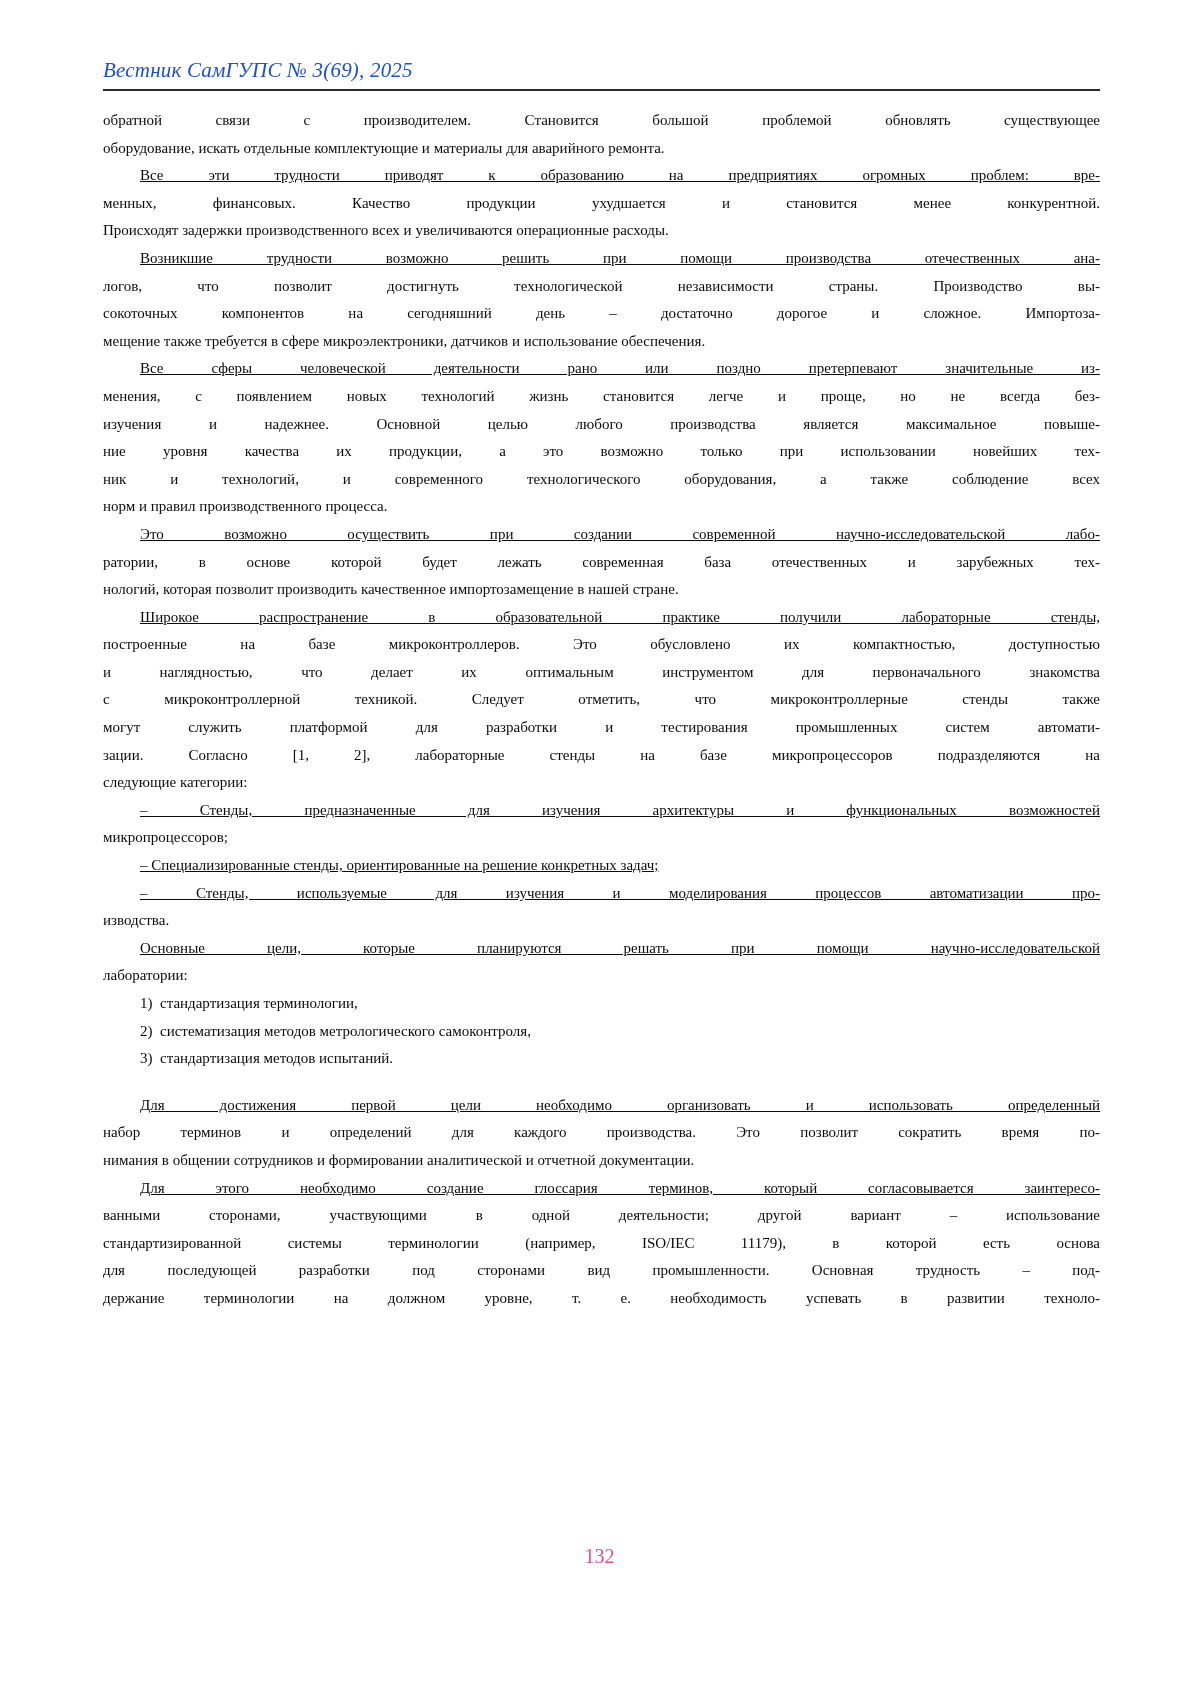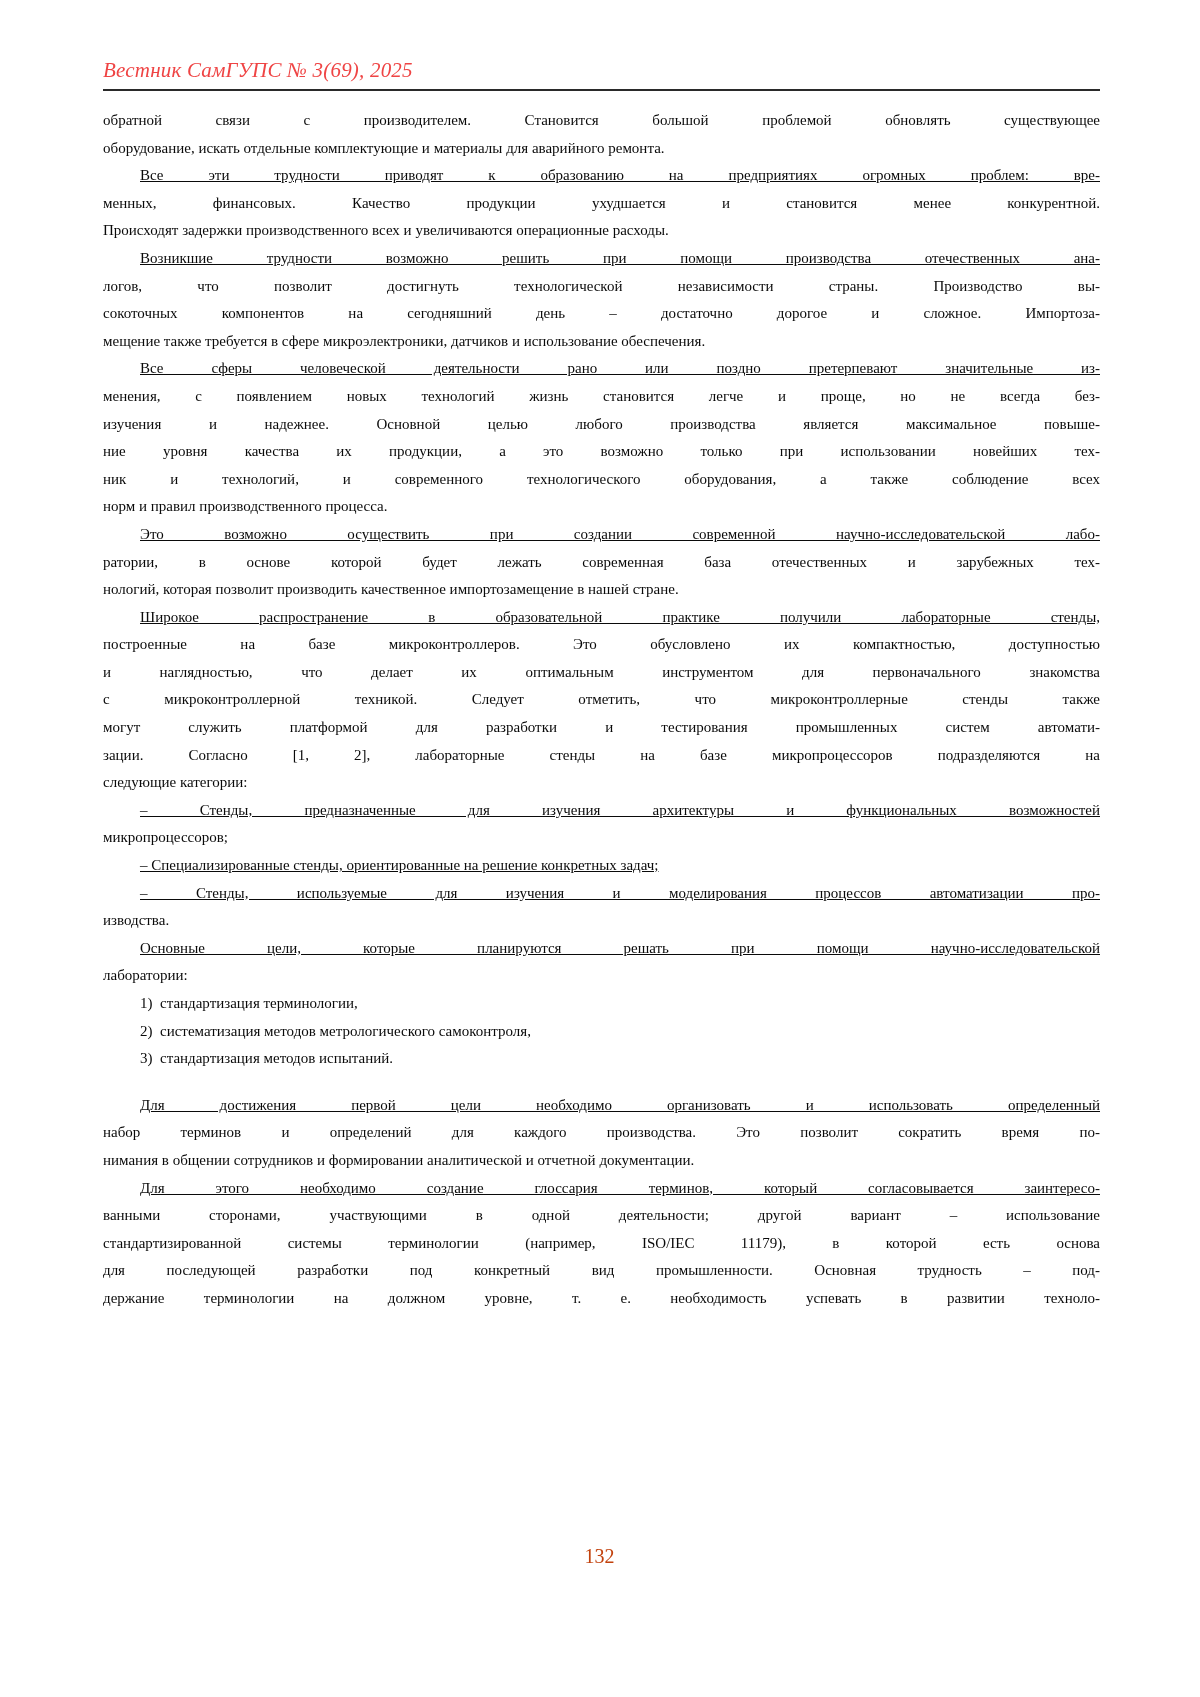--- a/index.html
+++ b/index.html
@@ -16,21 +16,21 @@
     font-family: "Liberation Serif", "DejaVu Serif", serif;
     overflow: hidden;
   }
   .running-header {
     position: absolute;
     left: 103px;
     right: 100px;
     top: 58px;
     font-size: 21px;
     font-style: italic;
-    color: #ef4444;
+    color: #1d4ed8;
     border-bottom: 2px solid #2a2a2a;
     padding-bottom: 6px;
     letter-spacing: 0.2px;
   }
   .article-body {
     position: absolute;
     left: 103px;
     right: 100px;
     top: 107px;
     font-size: 15px;
@@ -59,21 +59,21 @@
   .block-gap {
     height: 19px;
   }
   .page-number {
     position: absolute;
     left: 103px;
     right: 104px;
     top: 1545px;
     text-align: center;
     font-size: 20px;
-    color: #c2410c;
+    color: #ec4899;
   }
 </style>
 </head>
 <body>
 
 <div class="page">
 
   <div class="running-header">Вестник СамГУПС № 3(69), 2025</div>
 
   <div class="article-body">
@@ -141,20 +141,20 @@
       <div class="block-gap"></div>
       <div class="para p">
         <div class="line indent">Для достижения первой цели необходимо организовать и использовать определенный</div>
         <div class="line">набор терминов и определений для каждого производства. Это позволит сократить время по-</div>
         <div class="line last">нимания в общении сотрудников и формировании аналитической и отчетной документации.</div>
       </div>
       <div class="para p">
         <div class="line indent">Для этого необходимо создание глоссария терминов, который согласовывается заинтересо-</div>
         <div class="line">ванными сторонами, участвующими в одной деятельности; другой вариант – использование</div>
         <div class="line">стандартизированной системы терминологии (например, ISO/IEC 11179), в которой есть основа</div>
-        <div class="line">для последующей разработки под конкретный вид промышленности. Основная трудность – под-</div>
+        <div class="line">для последующей разработки под сторонами вид промышленности. Основная трудность – под-</div>
         <div class="line">держание терминологии на должном уровне, т. е. необходимость успевать в развитии техноло-</div>
       </div>
     </div>
 
   <div class="page-number">132</div>
 
 </div>
 
 </body></html>

